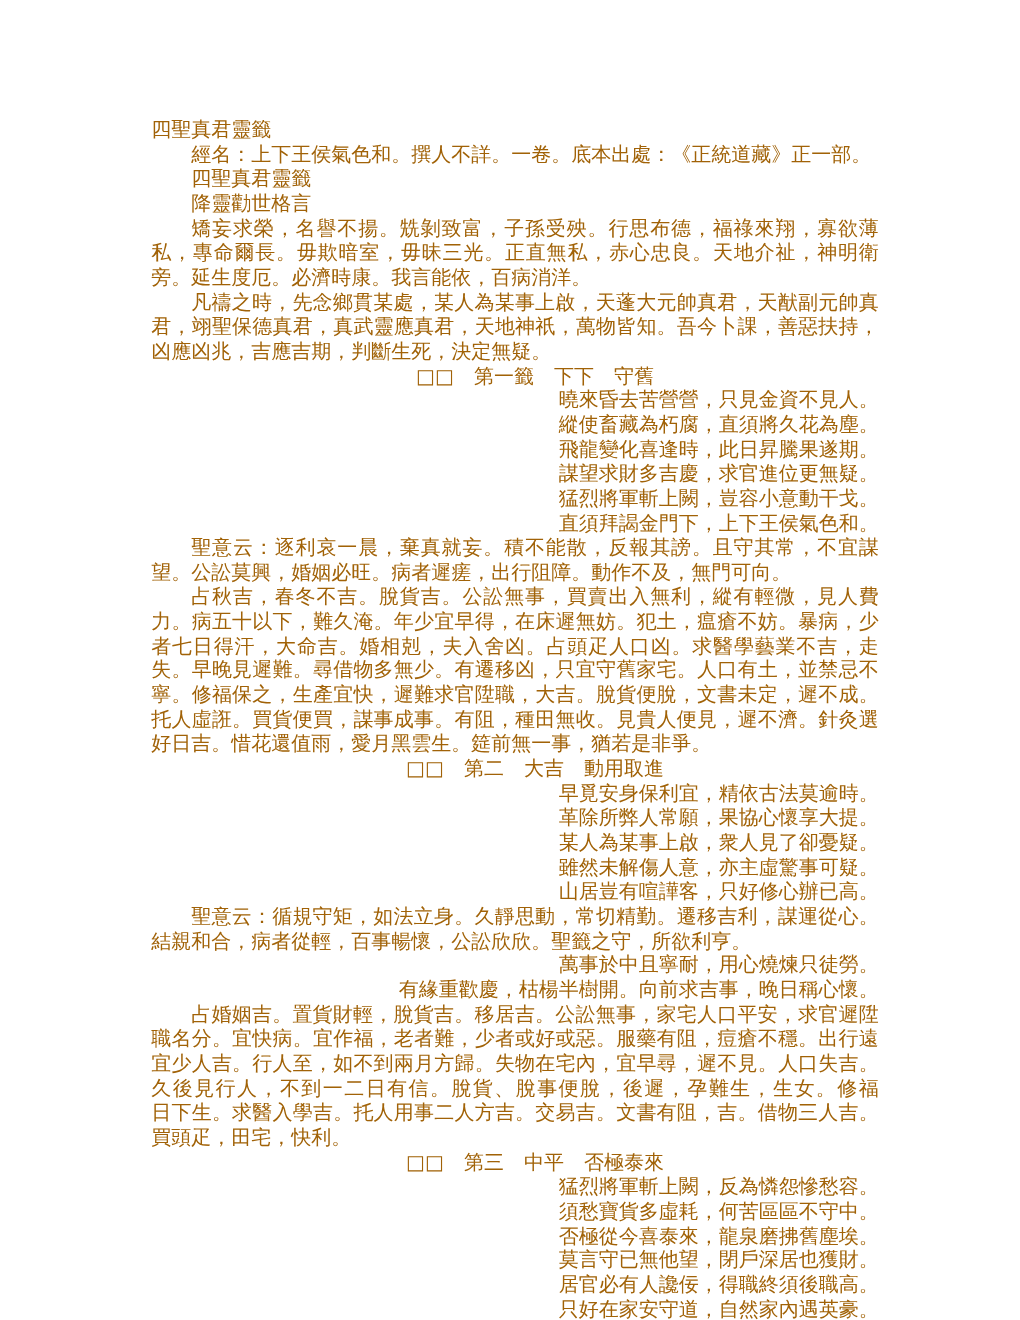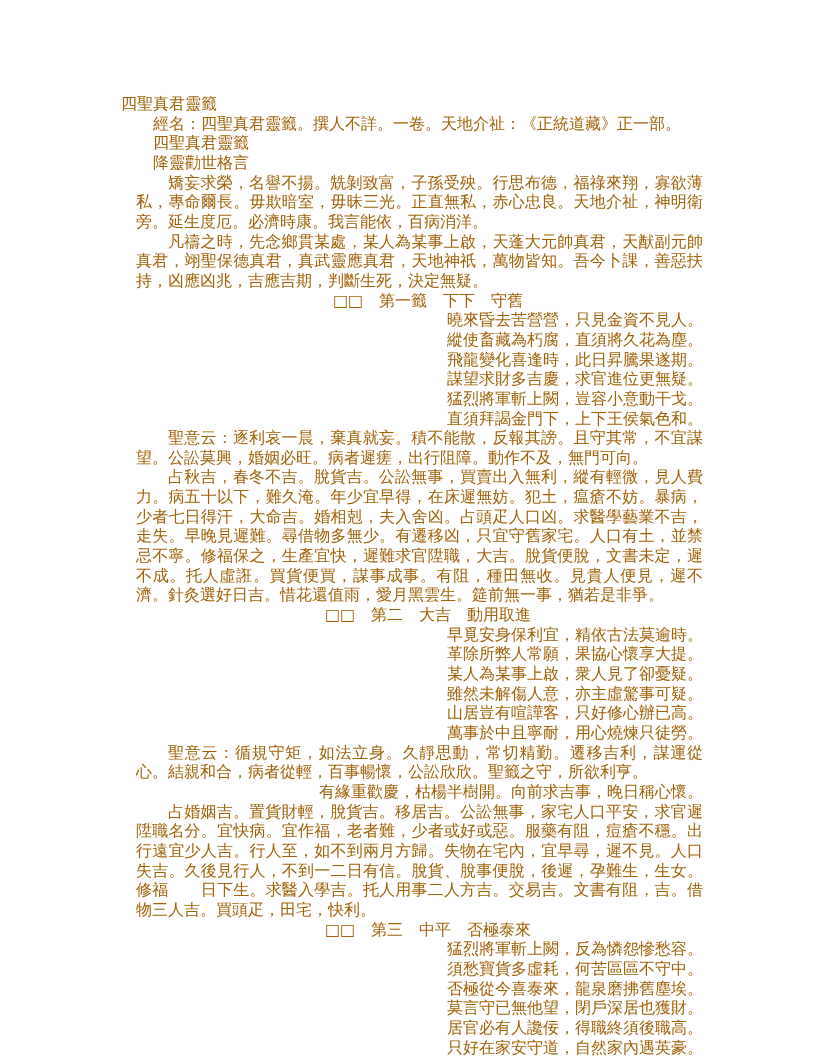--- a/index.html
+++ b/index.html
@@ -35,34 +35,33 @@
     }
     .indent {
       text-indent: 2em;
     }
     .verse {
       text-indent: 2em;
       text-align: right;
     }
     .para {
       text-indent: 2em;
-      margin-left: 15px;
     }
     .heading-row {
       text-indent: 2em;
       text-align: center;
       white-space: pre;
     }
   </style>
 </head>
 <body>
 
 <div class="page">
   <p class="line title">四聖真君靈籤</p>
-  <p class="line indent">經名：四聖真君靈籤。撰人不詳。一卷。天地介祉：《正統道藏》正一部。</p>
+  <p class="line indent">經名：上下王侯氣色和。撰人不詳。一卷。底本出處：《正統道藏》正一部。</p>
   <p class="line indent">四聖真君靈籤</p>
   <p class="line indent">降靈勸世格言</p>
   <p class="line para">矯妄求榮，名譽不揚。兟剝致富，子孫受殃。行思布德，福祿來翔，寡欲薄私，專命爾長。毋欺暗室，毋昧三光。正直無私，赤心忠良。天地介祉，神明衛旁。延生度厄。必濟時康。我言能依，百病消洋。</p>
   <p class="line para">凡禱之時，先念鄉貫某處，某人為某事上啟，天蓬大元帥真君，天猷副元帥真君，翊聖保德真君，真武靈應真君，天地神祇，萬物皆知。吾今卜課，善惡扶持，凶應凶兆，吉應吉期，判斷生死，決定無疑。</p>
 
   <p class="line heading-row">□□　第一籤　下下　守舊</p>
   <p class="line verse">曉來昏去苦營營，只見金資不見人。</p>
   <p class="line verse">縱使畜藏為朽腐，直須將久花為塵。</p>
   <p class="line verse">飛龍變化喜逢時，此日昇騰果遂期。</p>
   <p class="line verse">謀望求財多吉慶，求官進位更無疑。</p>
@@ -70,22 +69,22 @@
   <p class="line verse">直須拜謁金門下，上下王侯氣色和。</p>
   <p class="line para">聖意云：逐利哀一晨，棄真就妄。積不能散，反報其謗。且守其常，不宜謀望。公訟莫興，婚姻必旺。病者遲瘥，出行阻障。動作不及，無門可向。</p>
   <p class="line para">占秋吉，春冬不吉。脫貨吉。公訟無事，買賣出入無利，縱有輕微，見人費力。病五十以下，難久淹。年少宜早得，在床遲無妨。犯土，瘟瘡不妨。暴病，少者七日得汗，大命吉。婚相剋，夫入舍凶。占頭疋人口凶。求醫學藝業不吉，走失。早晚見遲難。尋借物多無少。有遷移凶，只宜守舊家宅。人口有土，並禁忌不寧。修福保之，生產宜快，遲難求官陞職，大吉。脫貨便脫，文書未定，遲不成。托人虛誑。買貨便買，謀事成事。有阻，種田無收。見貴人便見，遲不濟。針灸選好日吉。惜花還值雨，愛月黑雲生。筵前無一事，猶若是非爭。</p>
 
   <p class="line heading-row">□□　第二　大吉　動用取進</p>
   <p class="line verse">早覓安身保利宜，精依古法莫逾時。</p>
   <p class="line verse">革除所弊人常願，果協心懷享大提。</p>
   <p class="line verse">某人為某事上啟，衆人見了卻憂疑。</p>
   <p class="line verse">雖然未解傷人意，亦主虛驚事可疑。</p>
   <p class="line verse">山居豈有喧譁客，只好修心辦已高。</p>
+  <p class="line para">聖意云：循規守矩，如法立身。久靜思動，常切精勤。遷移吉利，謀運從心。結親和合，病者從輕，百事暢懷，公訟欣欣。聖籤之守，所欲利亨。</p>
   <p class="line verse">萬事於中且寧耐，用心燒煉只徒勞。</p>
-  <p class="line para">聖意云：循規守矩，如法立身。久靜思動，常切精勤。遷移吉利，謀運從心。結親和合，病者從輕，百事暢懷，公訟欣欣。聖籤之守，所欲利亨。</p>
   <p class="line verse">有緣重歡慶，枯楊半樹開。向前求吉事，晚日稱心懷。</p>
   <p class="line para">占婚姻吉。置貨財輕，脫貨吉。移居吉。公訟無事，家宅人口平安，求官遲陞職名分。宜快病。宜作福，老者難，少者或好或惡。服藥有阻，痘瘡不穩。出行遠宜少人吉。行人至，如不到兩月方歸。失物在宅內，宜早尋，遲不見。人口失吉。久後見行人，不到一二日有信。脫貨、脫事便脫，後遲，孕難生，生女。修福　　日下生。求醫入學吉。托人用事二人方吉。交易吉。文書有阻，吉。借物三人吉。買頭疋，田宅，快利。</p>
 
   <p class="line heading-row">□□　第三　中平　否極泰來</p>
   <p class="line verse">猛烈將軍斬上闕，反為憐怨慘愁容。</p>
   <p class="line verse">須愁寶貨多虛耗，何苦區區不守中。</p>
   <p class="line verse">否極從今喜泰來，龍泉磨拂舊塵埃。</p>
   <p class="line verse">莫言守已無他望，閉戶深居也獲財。</p>
   <p class="line verse">居官必有人讒佞，得職終須後職高。</p>
   <p class="line verse">只好在家安守道，自然家內遇英豪。</p>

